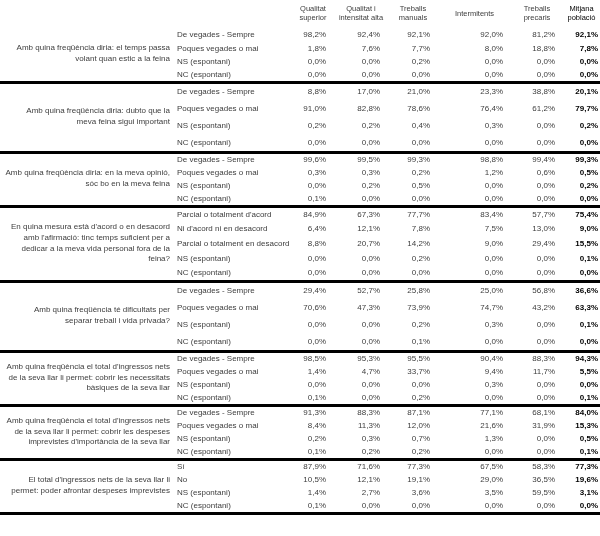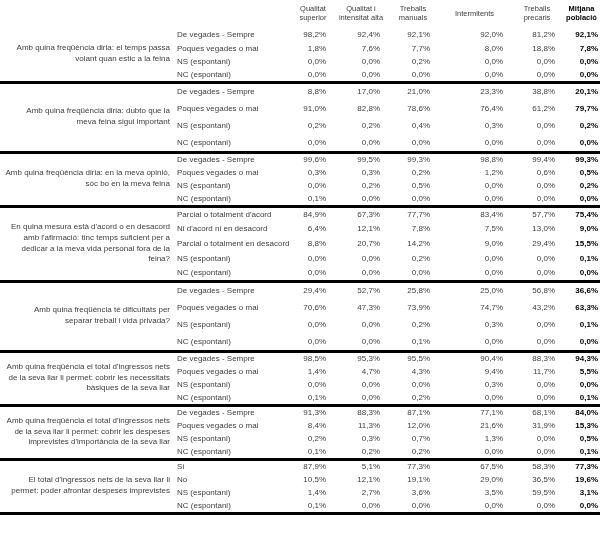--- a/index.html
+++ b/index.html
@@ -30,21 +30,21 @@
     line-height: 1.2;
     height: 24px;
     text-align: center;
     white-space: pre-line;
     vertical-align: middle;
     overflow: visible;
     padding: 1px 0 3px 0;
     margin-top: 10px;
   }
   thead th.last {
-    font-weight: 700;
+    font-weight: 400;
     color: #000;
   }
   tbody + tbody {
     border-top: 3px solid #000;
   }
   tbody.normal tr { height: 13.5px; }
   tbody.tall   tr { height: 17.5px; }
   tbody.five   tr { height: 15px; }
   td.q {
     text-align: right;
@@ -314,21 +314,21 @@
         <td class="val">95,3%</td>
         <td class="val">95,5%</td>
         <td class="val">90,4%</td>
         <td class="val">88,3%</td>
         <td class="val last">94,3%</td>
       </tr>
       <tr>
         <td class="sub">Poques vegades o mai</td>
         <td class="val">1,4%</td>
         <td class="val">4,7%</td>
-        <td class="val">4,3%</td>
+        <td class="val">33,7%</td>
         <td class="val">9,4%</td>
         <td class="val">11,7%</td>
         <td class="val last">5,5%</td>
       </tr>
       <tr>
         <td class="sub">NS (espontani)</td>
         <td class="val">0,0%</td>
         <td class="val">0,0%</td>
         <td class="val">0,0%</td>
         <td class="val">0,3%</td>
@@ -382,21 +382,21 @@
         <td class="val">0,0%</td>
         <td class="val">0,0%</td>
         <td class="val last">0,1%</td>
       </tr>
     </tbody>
     <tbody class="normal">
       <tr>
         <td class="q" rowspan="4">El total d'ingressos nets de la seva llar li permet: poder afrontar despeses imprevistes</td>
         <td class="sub">Sí</td>
         <td class="val">87,9%</td>
-        <td class="val">5,1%</td>
+        <td class="val">71,6%</td>
         <td class="val">77,3%</td>
         <td class="val">67,5%</td>
         <td class="val">58,3%</td>
         <td class="val last">77,3%</td>
       </tr>
       <tr>
         <td class="sub">No</td>
         <td class="val">10,5%</td>
         <td class="val">12,1%</td>
         <td class="val">19,1%</td>

